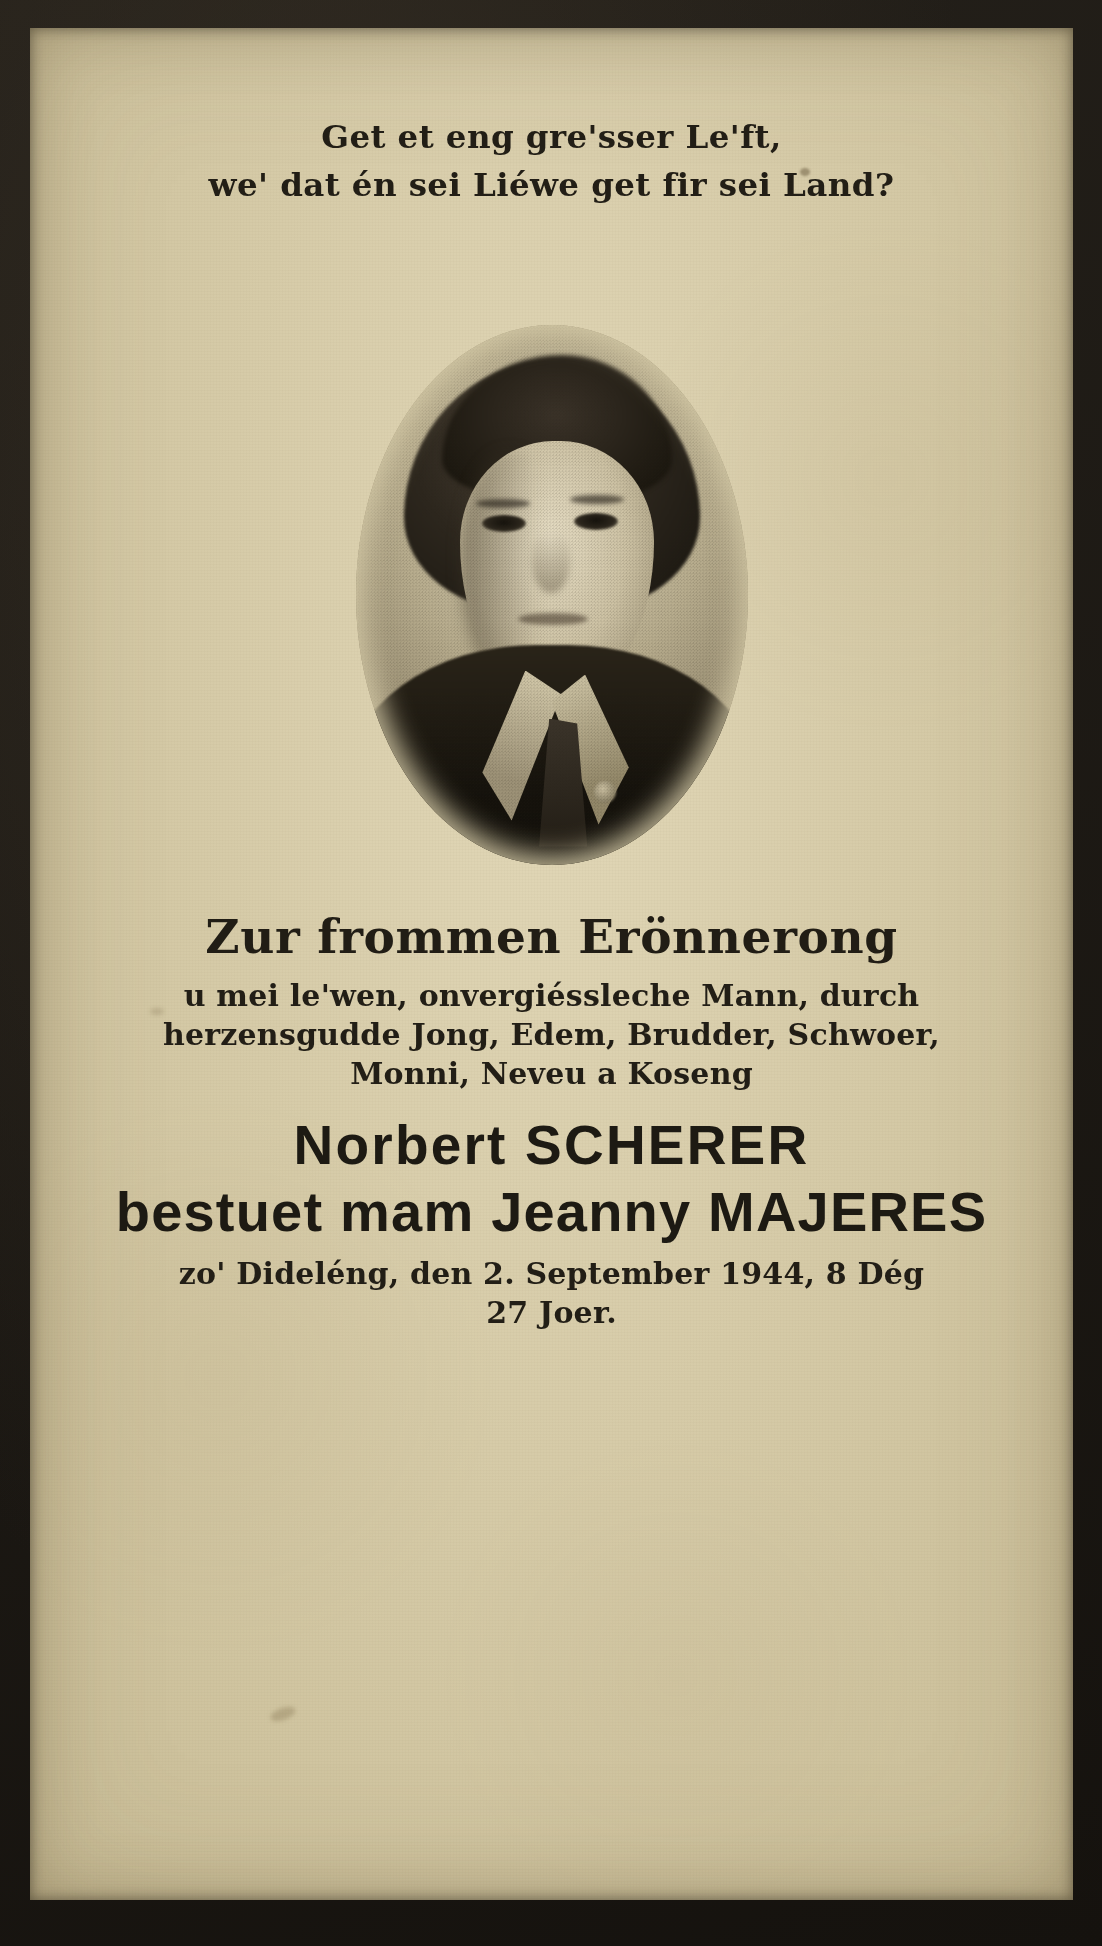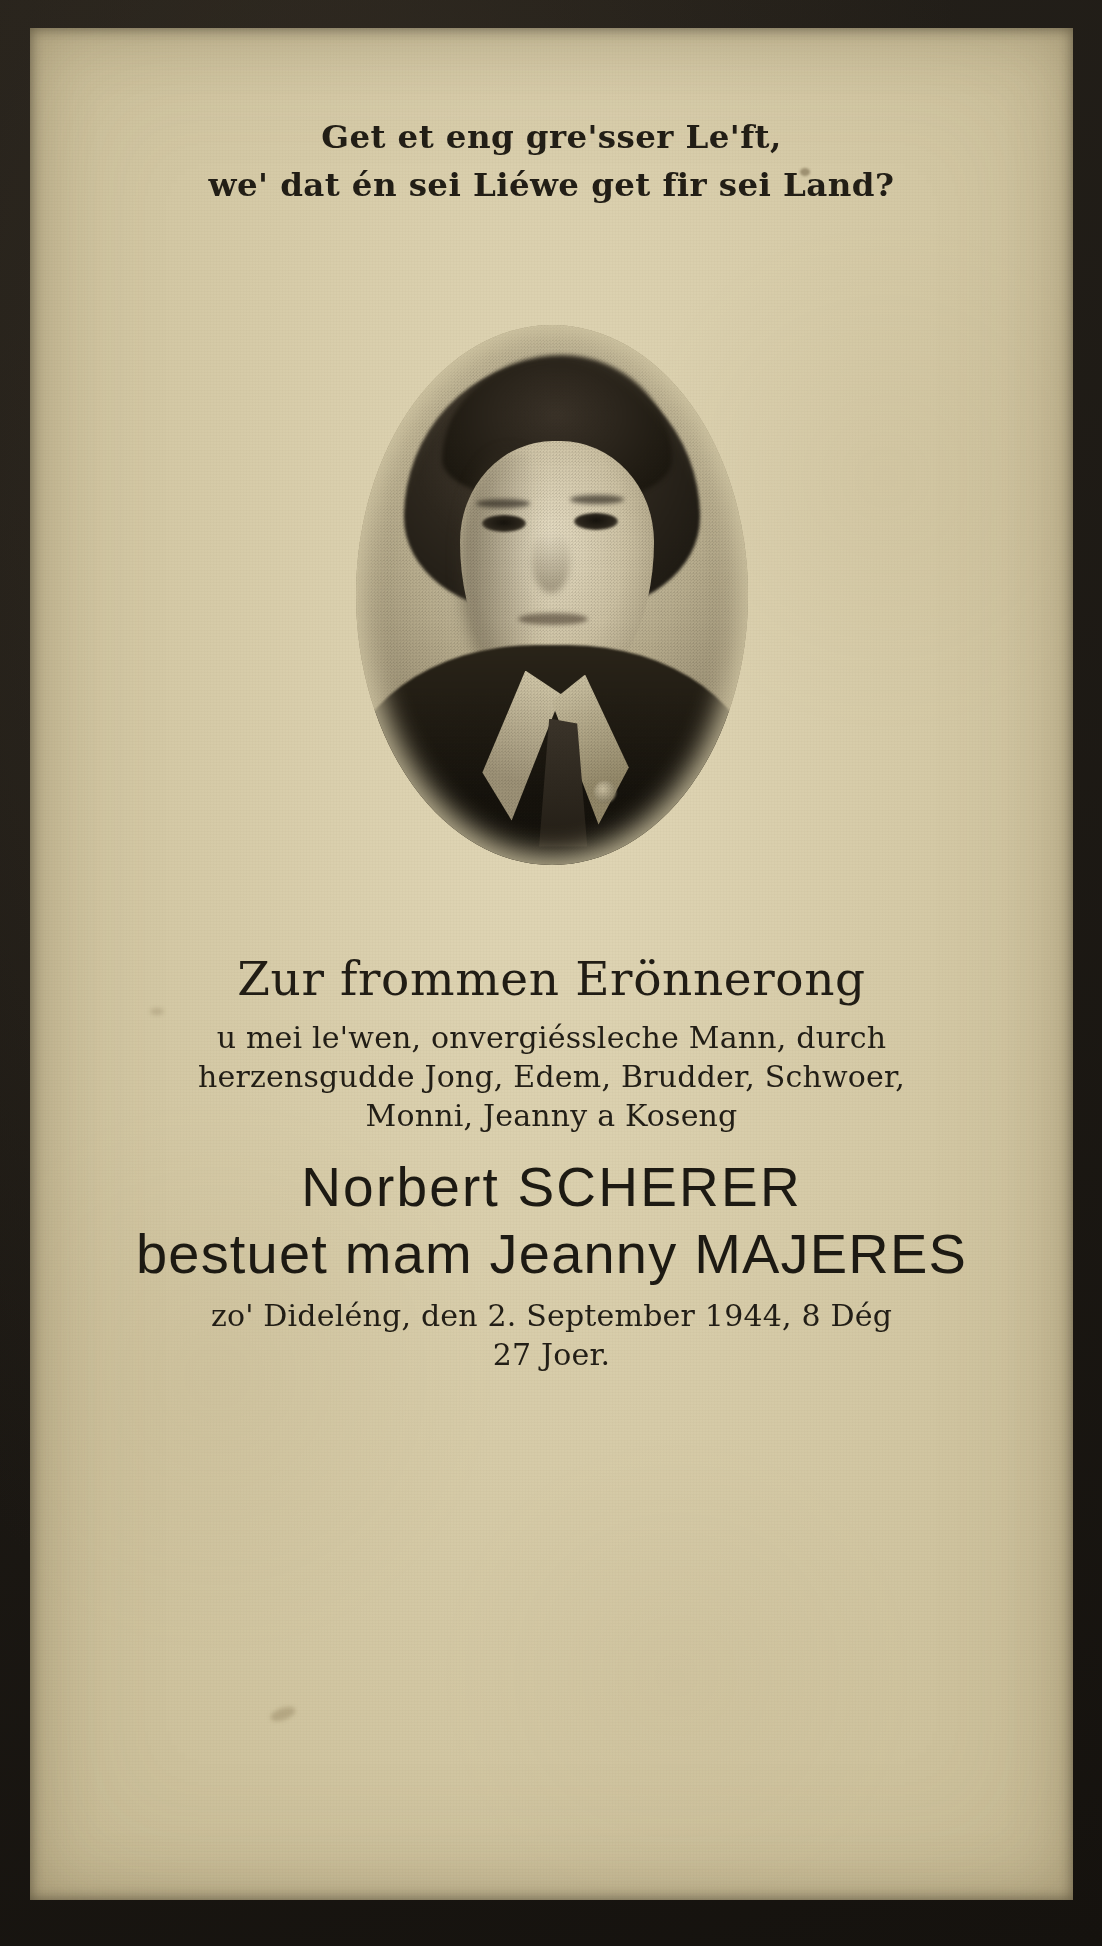--- a/index.html
+++ b/index.html
@@ -245,21 +245,22 @@
   #photo-feather {
     position: absolute;
     inset: -2px;
     border-radius: 50%;
     pointer-events: none;
     box-shadow: inset 0 0 26px 12px rgba(214,203,168,0.85);
   }
 
   
   #inscription {
-    margin-top: 86px;
+    margin-top: 44px;
+    font-weight: bold;
   }
   #heading {
     font-family: "DejaVu Serif", serif;
     font-size: 47px;
     letter-spacing: 0.6px;
     color: #211d15;
     margin-bottom: 12px;
   }
   .body-line {
     font-family: "DejaVu Serif", serif;
@@ -344,21 +345,21 @@
         </div>
       </div>
 
       <div id="inscription">
 
         <div id="heading">Zur frommen Erönnerong</div>
 
         <div id="dedication">
           <div class="body-line justified">u mei le'wen, onvergiéssleche Mann, durch</div>
           <div class="body-line justified">herzensgudde Jong, Edem, Brudder, Schwoer,</div>
-          <div class="body-line justified">Monni, Jeanny a Koseng</div>
+          <div class="body-line justified">Monni, Neveu a Koseng</div>
         </div>
 
         <div id="name-primary">Norbert SCHERER</div>
 
         <div id="name-secondary">bestuet mam Jeanny MAJERES</div>
 
         <div id="closing">
           <div class="body-line justified">zo' Dideléng, den 2. September 1944, 8 Dég</div>
           <div class="body-line justified">27 Joer.</div>
         </div>

